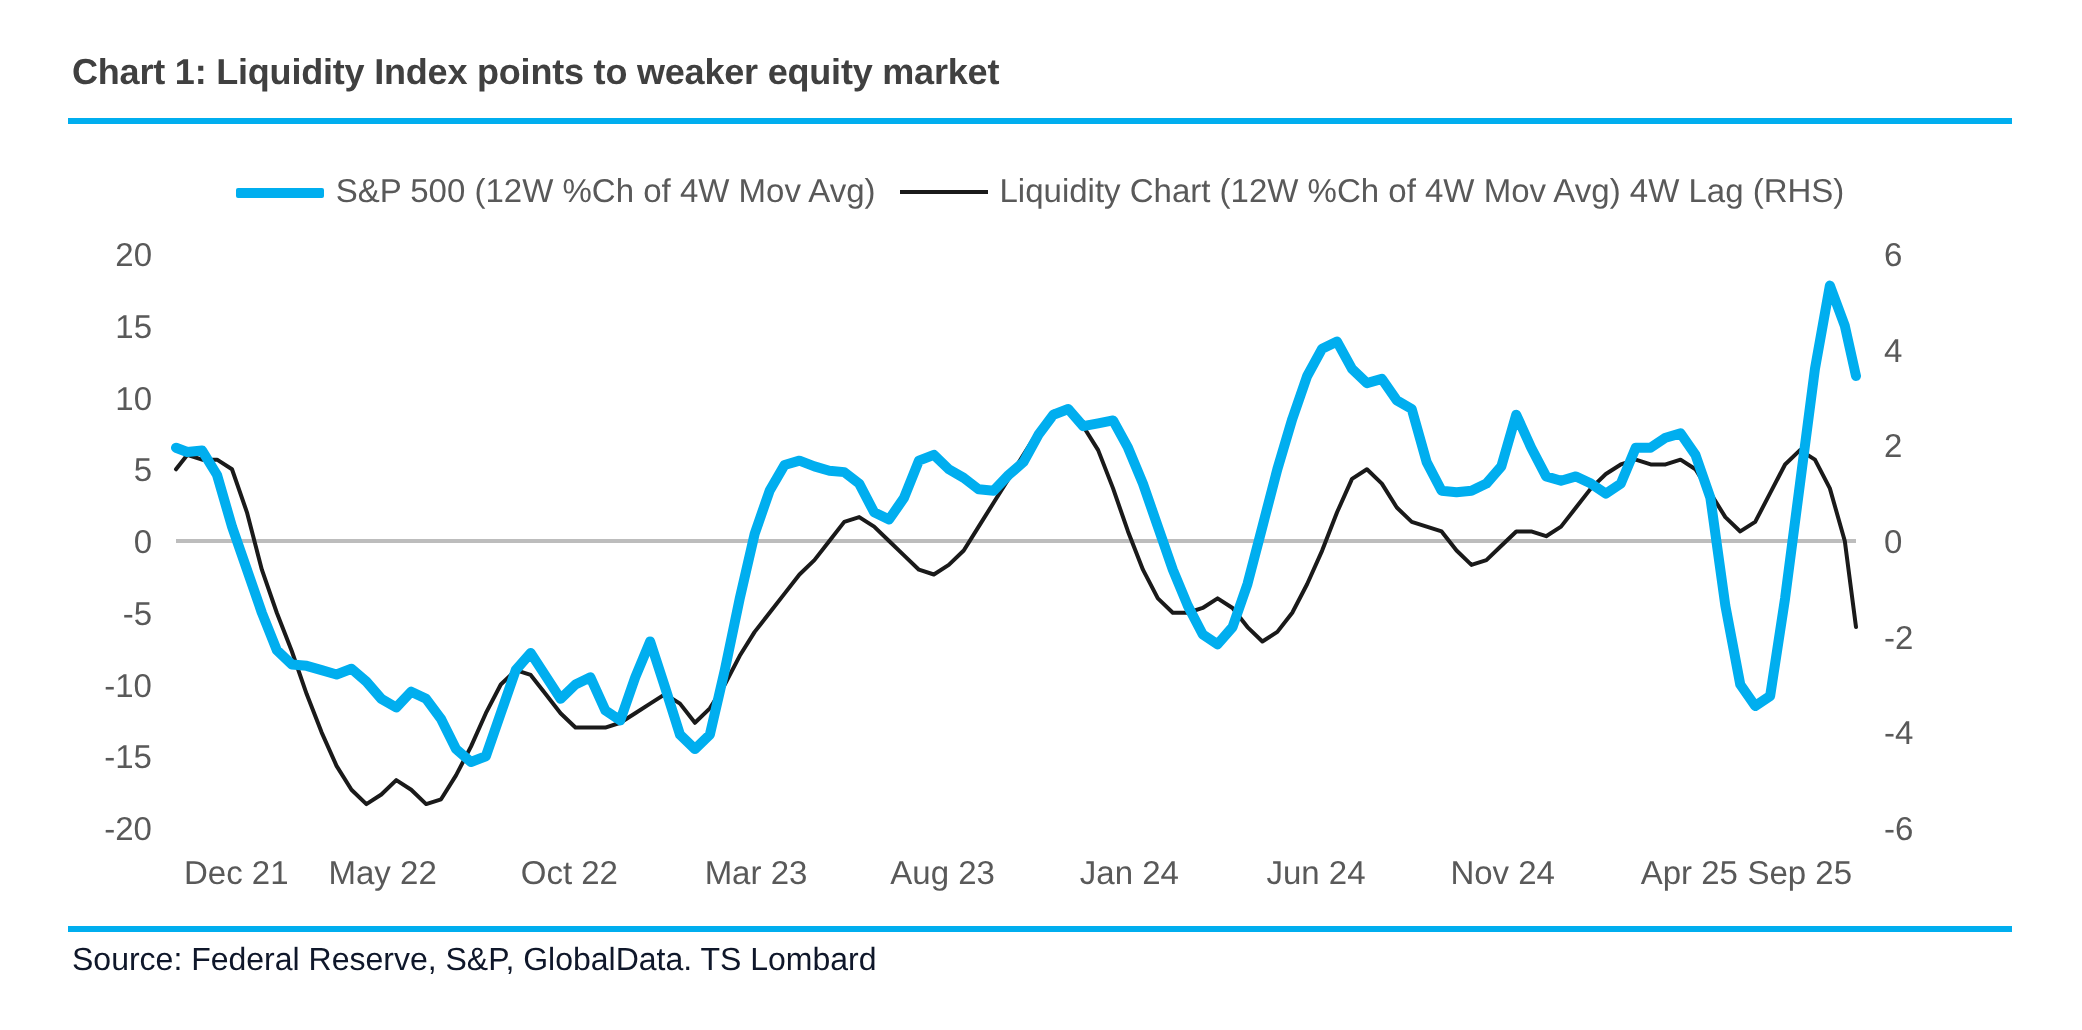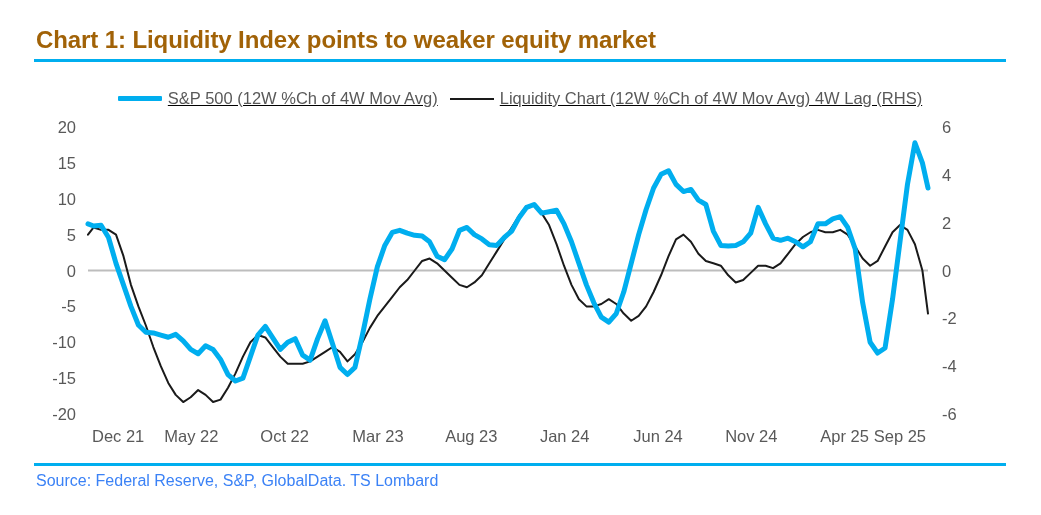--- a/index.html
+++ b/index.html
@@ -16,23 +16,23 @@
   #root {
     position: relative;
     width: 1041px;
     height: 515px;
     box-sizing: border-box;
   }
   .chart-title {
     position: absolute;
     left: 36px;
     top: 26px;
-    font-size: 24px;
+    font-size: 18px;
     font-weight: bold;
-    color: #a16207;
+    color: #404040;
     letter-spacing: -0.1px;
     white-space: nowrap;
   }
   .rule-top {
     position: absolute;
     left: 34px;
     top: 59px;
     width: 972px;
     height: 3px;
     background: #00AEEF;
@@ -46,24 +46,23 @@
     background: #00AEEF;
   }
   .legend {
     position: absolute;
     left: 34px;
     top: 84px;
     width: 972px;
     height: 24px;
     display: flex;
     flex-direction: row;
-    align-items: flex-end;
+    align-items: center;
     justify-content: center;
     gap: 12px;
-    text-decoration: underline;
   }
   .legend-item {
     display: flex;
     flex-direction: row;
     align-items: center;
     gap: 6px;
     white-space: nowrap;
   }
   .legend-swatch-blue {
     display: inline-block;
@@ -99,21 +98,21 @@
   .tick-text {
     font-family: "Liberation Sans", sans-serif;
     font-size: 16.5px;
     fill: #595959;
   }
   .source {
     position: absolute;
     left: 36px;
     top: 472px;
     font-size: 16px;
-    color: #3b82f6;
+    color: #0f172a;
     white-space: nowrap;
   }
 </style>
 </head>
 <body>
 
 <div id="root">
 
   <div class="chart-title">Chart 1: Liquidity Index points to weaker equity market</div>
   <div class="rule-top"></div>

